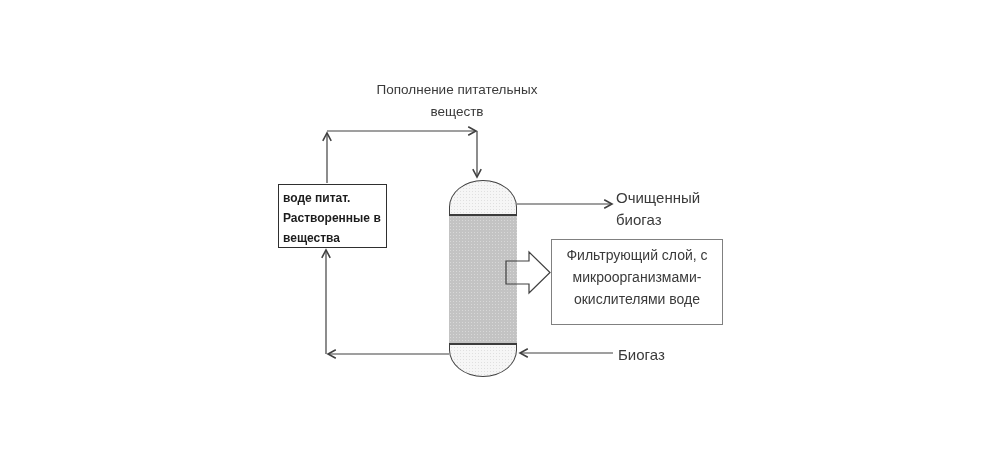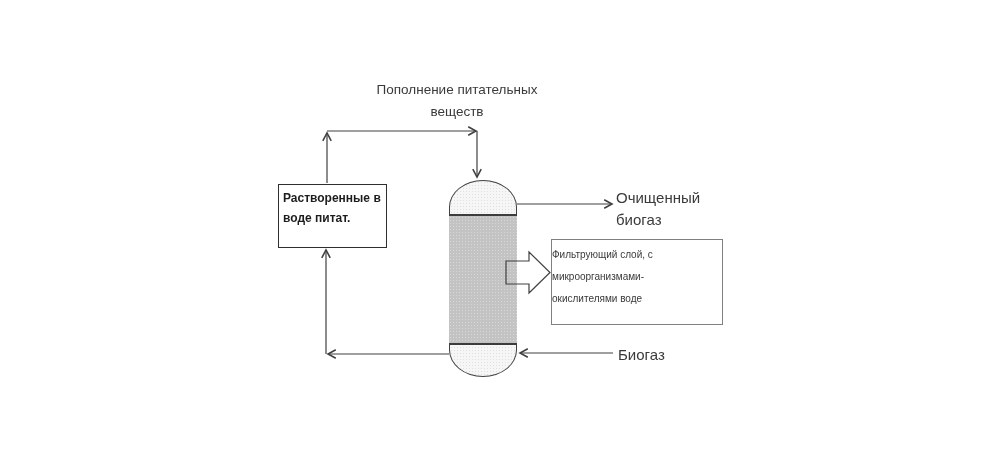--- a/index.html
+++ b/index.html
@@ -17,21 +17,21 @@
   
   .box{box-sizing:border-box;background:#ffffff;}
   .left-box{
     left:278px;top:184px;width:109px;height:64px;
     border:1px solid #2f2f2f;
     padding:3px 0 0 4px;font-size:12px;font-weight:bold;line-height:20px;color:#1d1d1d;
   }
   .right-box{
     left:551px;top:239px;width:172px;height:86px;
     border:1px solid #808080;
-    padding:4px 0 0 0;font-size:10px;line-height:22px;color:var(--text,#3a3a3a);
+    padding:4px 0 0 0;font-size:14px;line-height:22px;color:var(--text,#3a3a3a);text-align:center;
   }
   
   .column{
     left:449px;top:180px;width:68px;height:197px;box-sizing:border-box;
     border:1px solid var(--line,#404040);
     border-radius:34px / 27px;
     background-color:var(--column-caps,#f6f6f6);
     background-image:radial-gradient(#e0e0e0 0.7px, transparent 0.8px);
     background-size:3px 3px;
   }
@@ -56,22 +56,23 @@
 <body>
 
 <div id="canvas">
 
   <div class="abs title">
     <div>Пополнение питательных</div>
     <div>веществ</div>
   </div>
 
   <div class="abs box left-box">
+    <div>воде питат.</div>
     <div>Растворенные в</div>
-    <div>воде питат.</div>
+    <div>вещества</div>
   </div>
 
   <div class="abs column">
     <div class="filter-bed"></div>
   </div>
 
   <div class="abs box right-box">
     <div>Фильтрующий слой, с</div>
     <div>микроорганизмами-</div>
     <div>окислителями воде</div>

